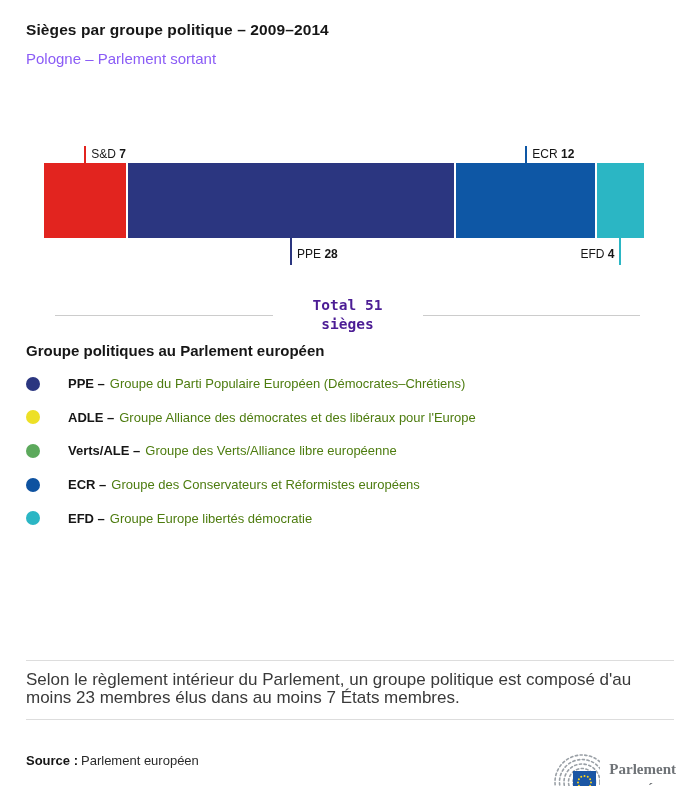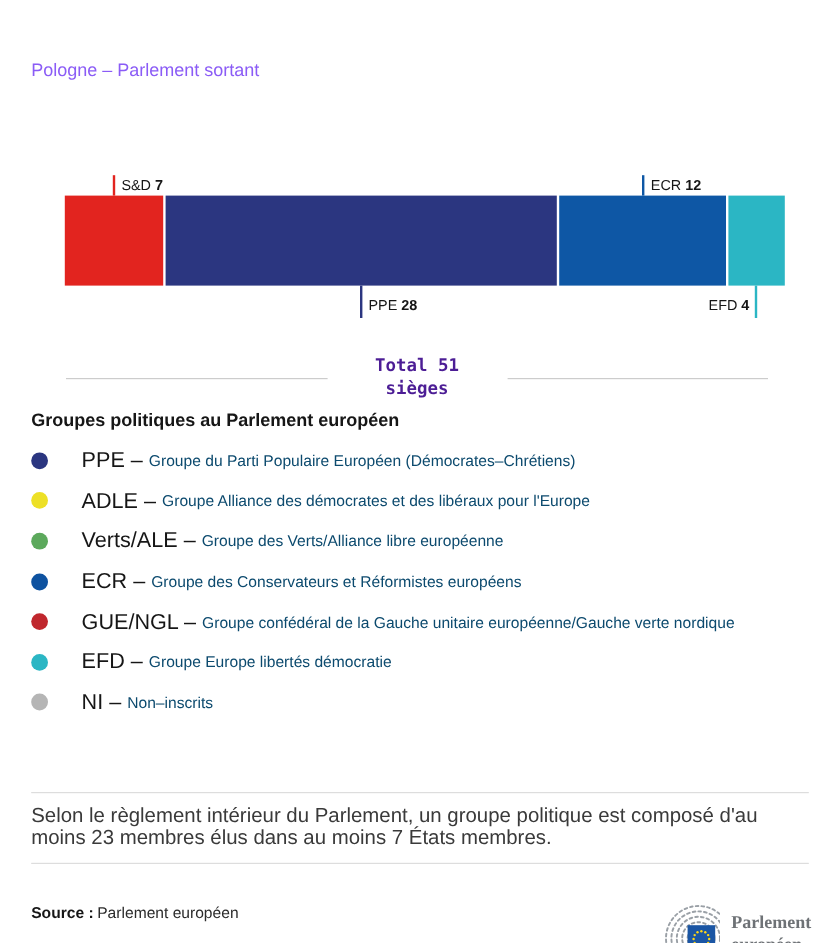--- a/index.html
+++ b/index.html
@@ -5,21 +5,21 @@
   * { margin:0; padding:0; box-sizing:border-box; }
   body { background:#fff; }
   .page {
     position:relative; width:700px; height:786px; background:#ffffff;
     font-family:"Liberation Sans", sans-serif; color:#1a1a1a; overflow:hidden;
   }
   .title { position:absolute; left:26px; top:21px; font-size:15.5px; font-weight:bold; color:#161616; letter-spacing:.1px; }
   .subtitle { position:absolute; left:26px; top:50px; font-size:15px; color:#8b5cf6; }
 
   
-  .chart { position:absolute; left:54px; top:138px; width:600px; height:130px; }
+  .chart { position:absolute; left:44px; top:138px; width:600px; height:130px; }
   .stacked-bar { position:absolute; left:0; top:25px; width:600px; height:75px; display:flex; gap:2px; background:#fff; }
   .segment { flex-basis:0; }
   .callout { position:absolute; }
   .callout.top { top:8px; height:17px; }
   .callout.bottom { top:100px; height:27px; }
   .leader { position:absolute; top:0; bottom:0; left:-1px; width:1.5px; }
   .co-label { position:absolute; white-space:nowrap; font-size:12px; color:#161616; }
   .callout.top .co-label { top:1px; }
   .callout.bottom .co-label { top:9px; }
   .callout.right .co-label { left:6px; }
@@ -28,40 +28,41 @@
 
   
   .total-divider { position:absolute; left:55px; top:296px; width:585px; display:flex; align-items:center; }
   .total-divider .rule { flex:1; height:1px; background:#cccccc; }
   .total-text { width:150px; text-align:center; font-family:"DejaVu Sans Mono", monospace; font-weight:bold; font-size:14.5px; line-height:19px; color:#4c1d95; }
 
   .legend-heading { position:absolute; left:26px; top:342px; font-size:15px; font-weight:bold; color:#161616; }
   .legend { position:absolute; left:26px; top:367px; width:650px; }
   .legend-row { display:flex; align-items:center; height:33.6px; }
   .dot { width:14px; height:14px; border-radius:50%; margin-right:15px; flex:0 0 14px; }
-  .legend-label { font-size:18px; font-weight:normal; margin-right:5px; white-space:nowrap; color:#161616;padding-left:13px; }
-  .legend-desc { font-size:13px; color:#0c4a6e; white-space:nowrap; }
+  .legend-label { font-size:13px; font-weight:bold; margin-right:5px; white-space:nowrap; color:#161616;padding-left:13px; }
+  .legend-desc { font-size:13px; color:#4d7c0f; white-space:nowrap; }
 
   .hr { position:absolute; left:26px; width:648px; height:1px; background:#dddddd; }
   .hr1 { top:660px; }
   .hr2 { top:719px; }
   .footnote { position:absolute; left:26px; top:671px; width:640px; font-size:17px; line-height:18px; color:#3a3a3a; }
 
   .source-line { position:absolute; left:26px; top:753px; font-size:13px; color:#2b2b2b; }
   .source-line b { color:#161616; margin-right:3px; }
 
   .ep-logo { position:absolute; right:24px; top:754px; display:flex; align-items:center;font-family:Liberation Serif, serif; }
   .ep-logo svg { display:block; }
   .ep-logo-text { margin-left:9px; font-size:15px; font-weight:bold; line-height:19px; color:#6e7276; }
 </style>
 </head>
 <body>
 
 <div class="page">
 
+  <div class="title">Sièges par groupe politique – 2009–2014</div>
   <div class="subtitle">Pologne – Parlement sortant</div>
 
   <div class="chart">
     <div class="stacked-bar">
         <div class="segment" style="flex-grow: 7; background: rgb(226, 36, 31);"></div>
         <div class="segment" style="flex-grow: 28; background: rgb(43, 54, 128);"></div>
         <div class="segment" style="flex-grow: 12; background: rgb(14, 87, 165);"></div>
         <div class="segment" style="flex-grow: 4; background: rgb(43, 182, 196);"></div>
       </div>
     <div>
@@ -86,21 +87,21 @@
 
   <div class="total-divider">
     <span class="rule"></span>
     <span class="total-text">
       <span>Total 51</span><br>
       <span>sièges</span>
     </span>
     <span class="rule"></span>
   </div>
 
-  <div class="legend-heading">Groupes politiques au Parlement européen</div>
+  <div class="legend-heading">Groupe politiques au Parlement européen</div>
   <div class="legend">
       <div class="legend-row">
         <span class="dot" style="background: rgb(43, 54, 128);"></span>
         <span class="legend-label">PPE –</span>
         <span class="legend-desc">Groupe du Parti Populaire Européen (Démocrates–Chrétiens)</span>
       </div>
       <div class="legend-row">
         <span class="dot" style="background: rgb(237, 224, 38);"></span>
         <span class="legend-label">ADLE –</span>
         <span class="legend-desc">Groupe Alliance des démocrates et des libéraux pour l'Europe</span>
@@ -109,33 +110,23 @@
         <span class="dot" style="background: rgb(92, 169, 92);"></span>
         <span class="legend-label">Verts/ALE –</span>
         <span class="legend-desc">Groupe des Verts/Alliance libre européenne</span>
       </div>
       <div class="legend-row">
         <span class="dot" style="background: rgb(14, 82, 160);"></span>
         <span class="legend-label">ECR –</span>
         <span class="legend-desc">Groupe des Conservateurs et Réformistes européens</span>
       </div>
       <div class="legend-row">
-        <span class="dot" style="background: rgb(192, 39, 45);"></span>
-        <span class="legend-label">GUE/NGL –</span>
-        <span class="legend-desc">Groupe confédéral de la Gauche unitaire européenne/Gauche verte nordique</span>
-      </div>
-      <div class="legend-row">
         <span class="dot" style="background: rgb(43, 182, 196);"></span>
         <span class="legend-label">EFD –</span>
         <span class="legend-desc">Groupe Europe libertés démocratie</span>
-      </div>
-      <div class="legend-row">
-        <span class="dot" style="background: rgb(181, 181, 181);"></span>
-        <span class="legend-label">NI –</span>
-        <span class="legend-desc">Non–inscrits</span>
       </div>
     </div>
 
   <div class="hr hr1"></div>
   <div class="footnote">Selon le règlement intérieur du Parlement, un groupe politique est composé d'au moins 23 membres élus dans au moins 7 États membres.</div>
   <div class="hr hr2"></div>
 
   <div class="source-line">
     <b>Source :</b><span>Parlement européen</span>
   </div>

